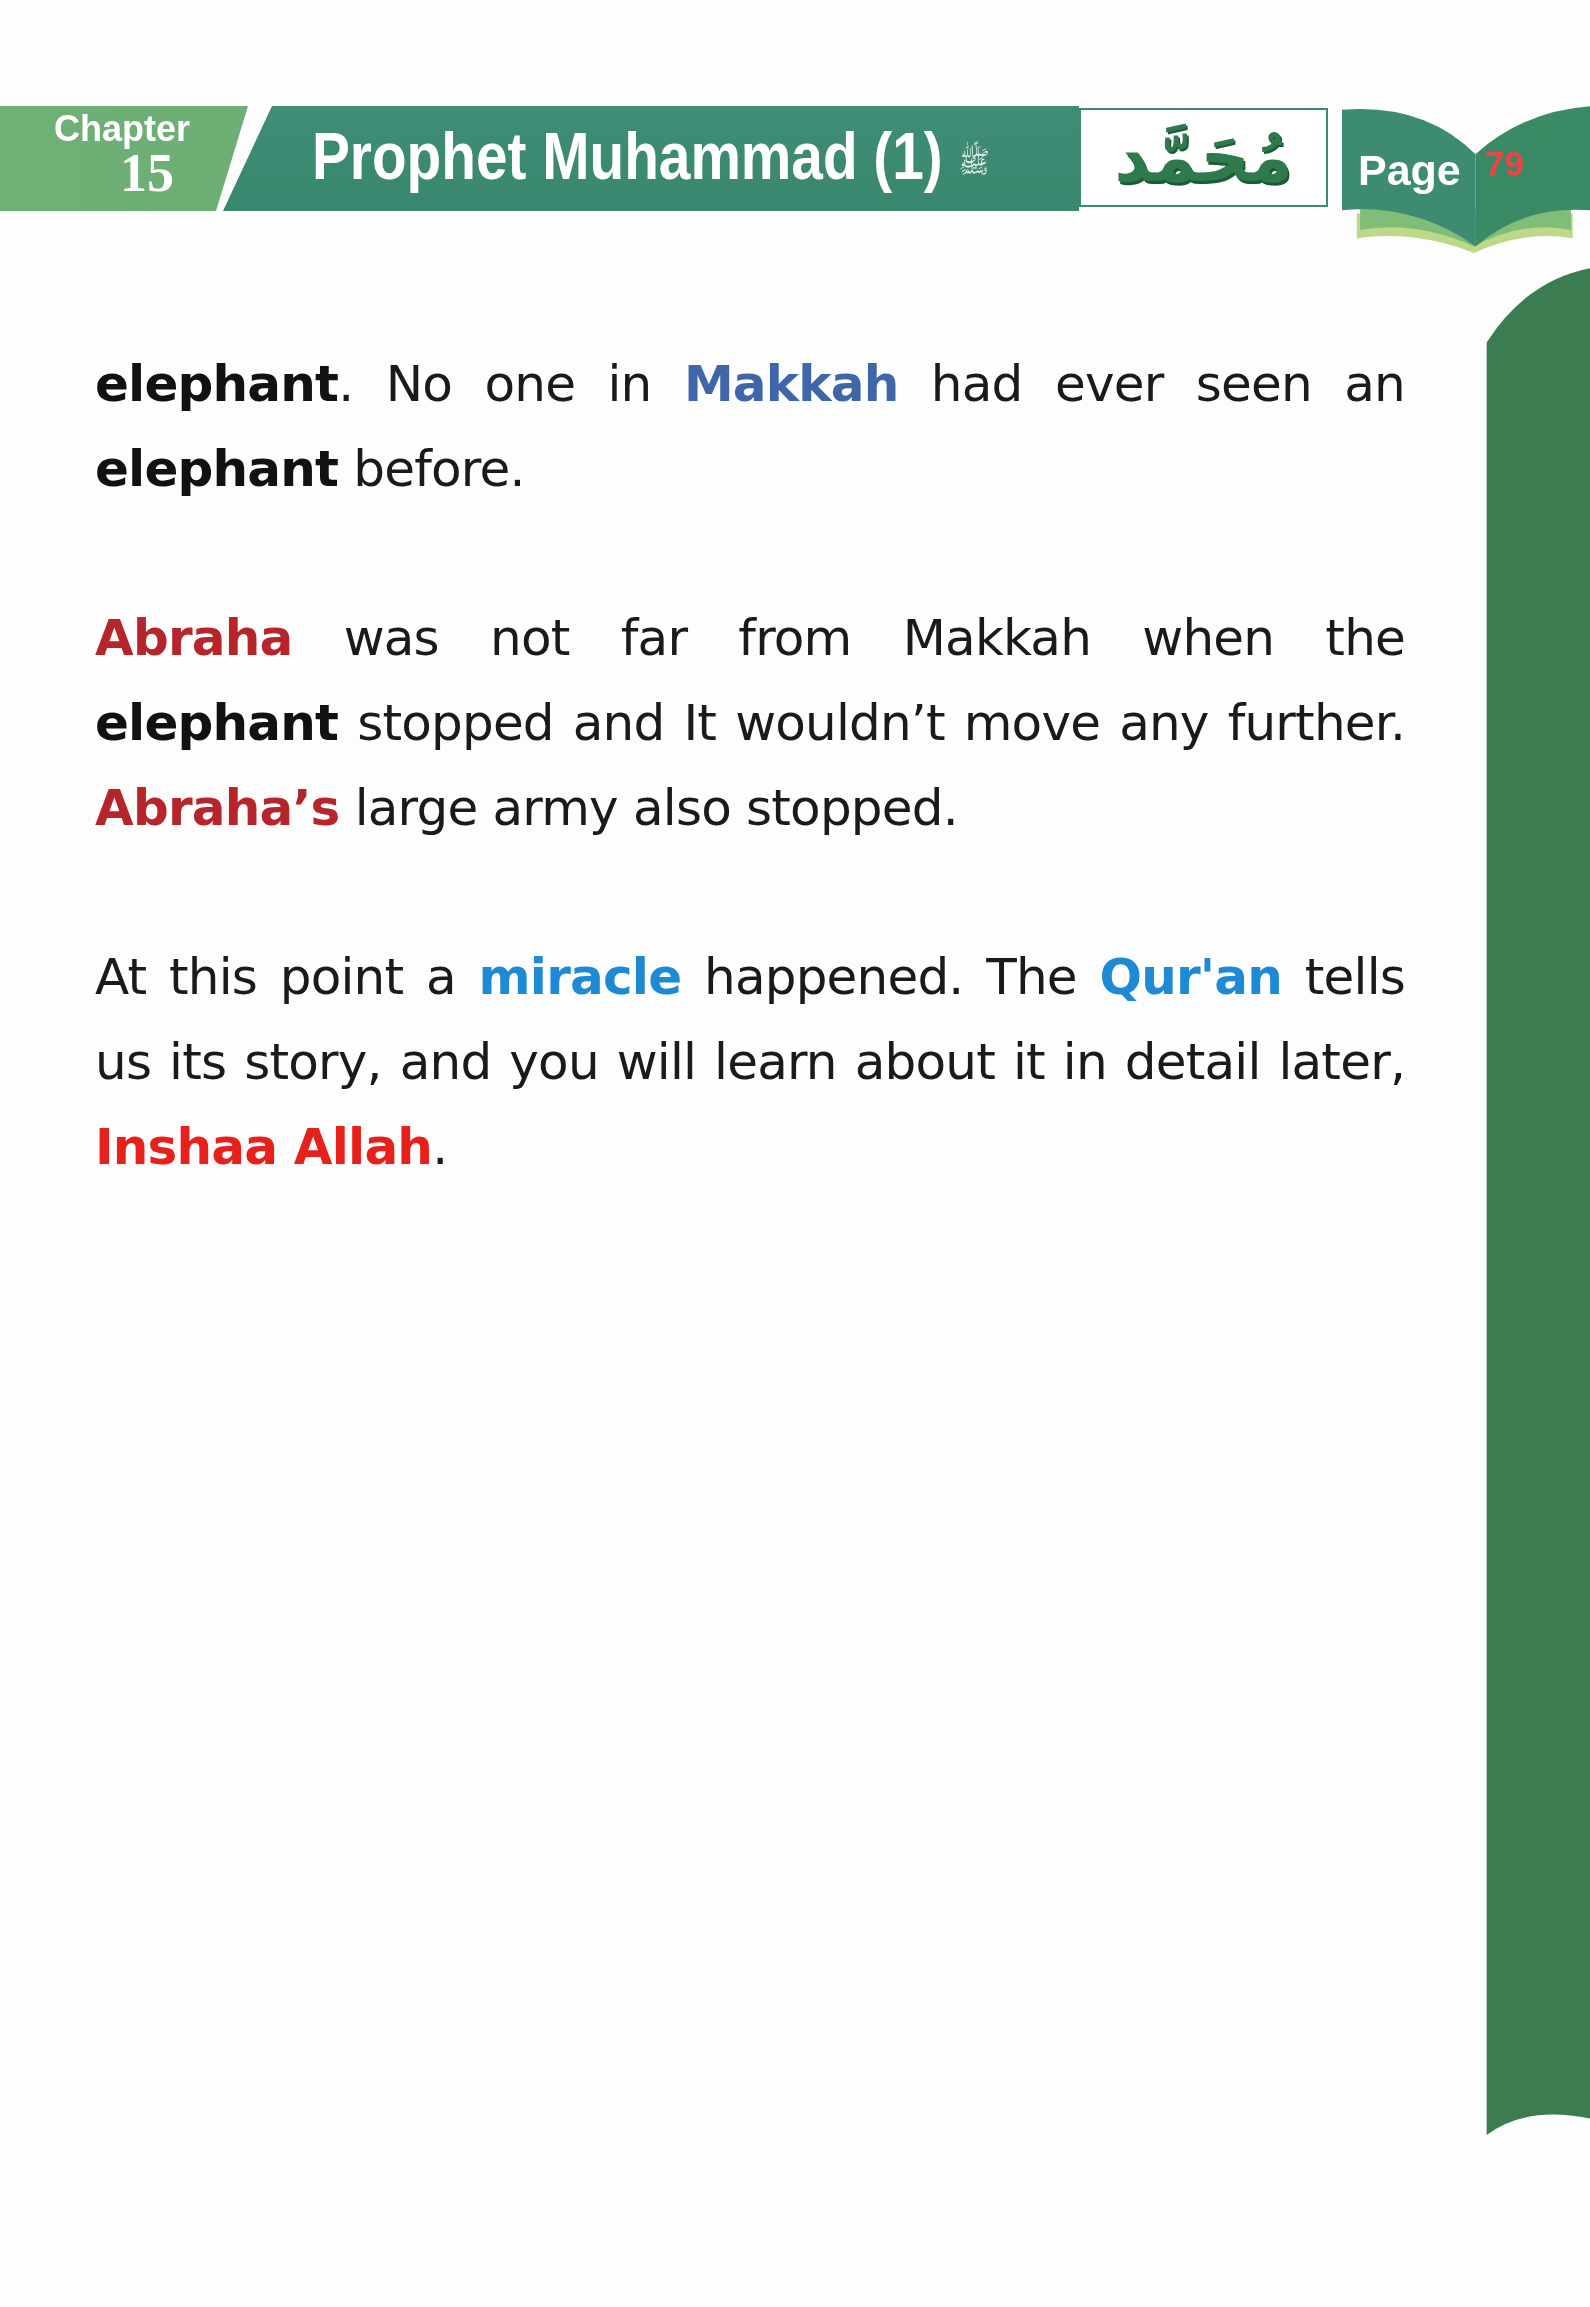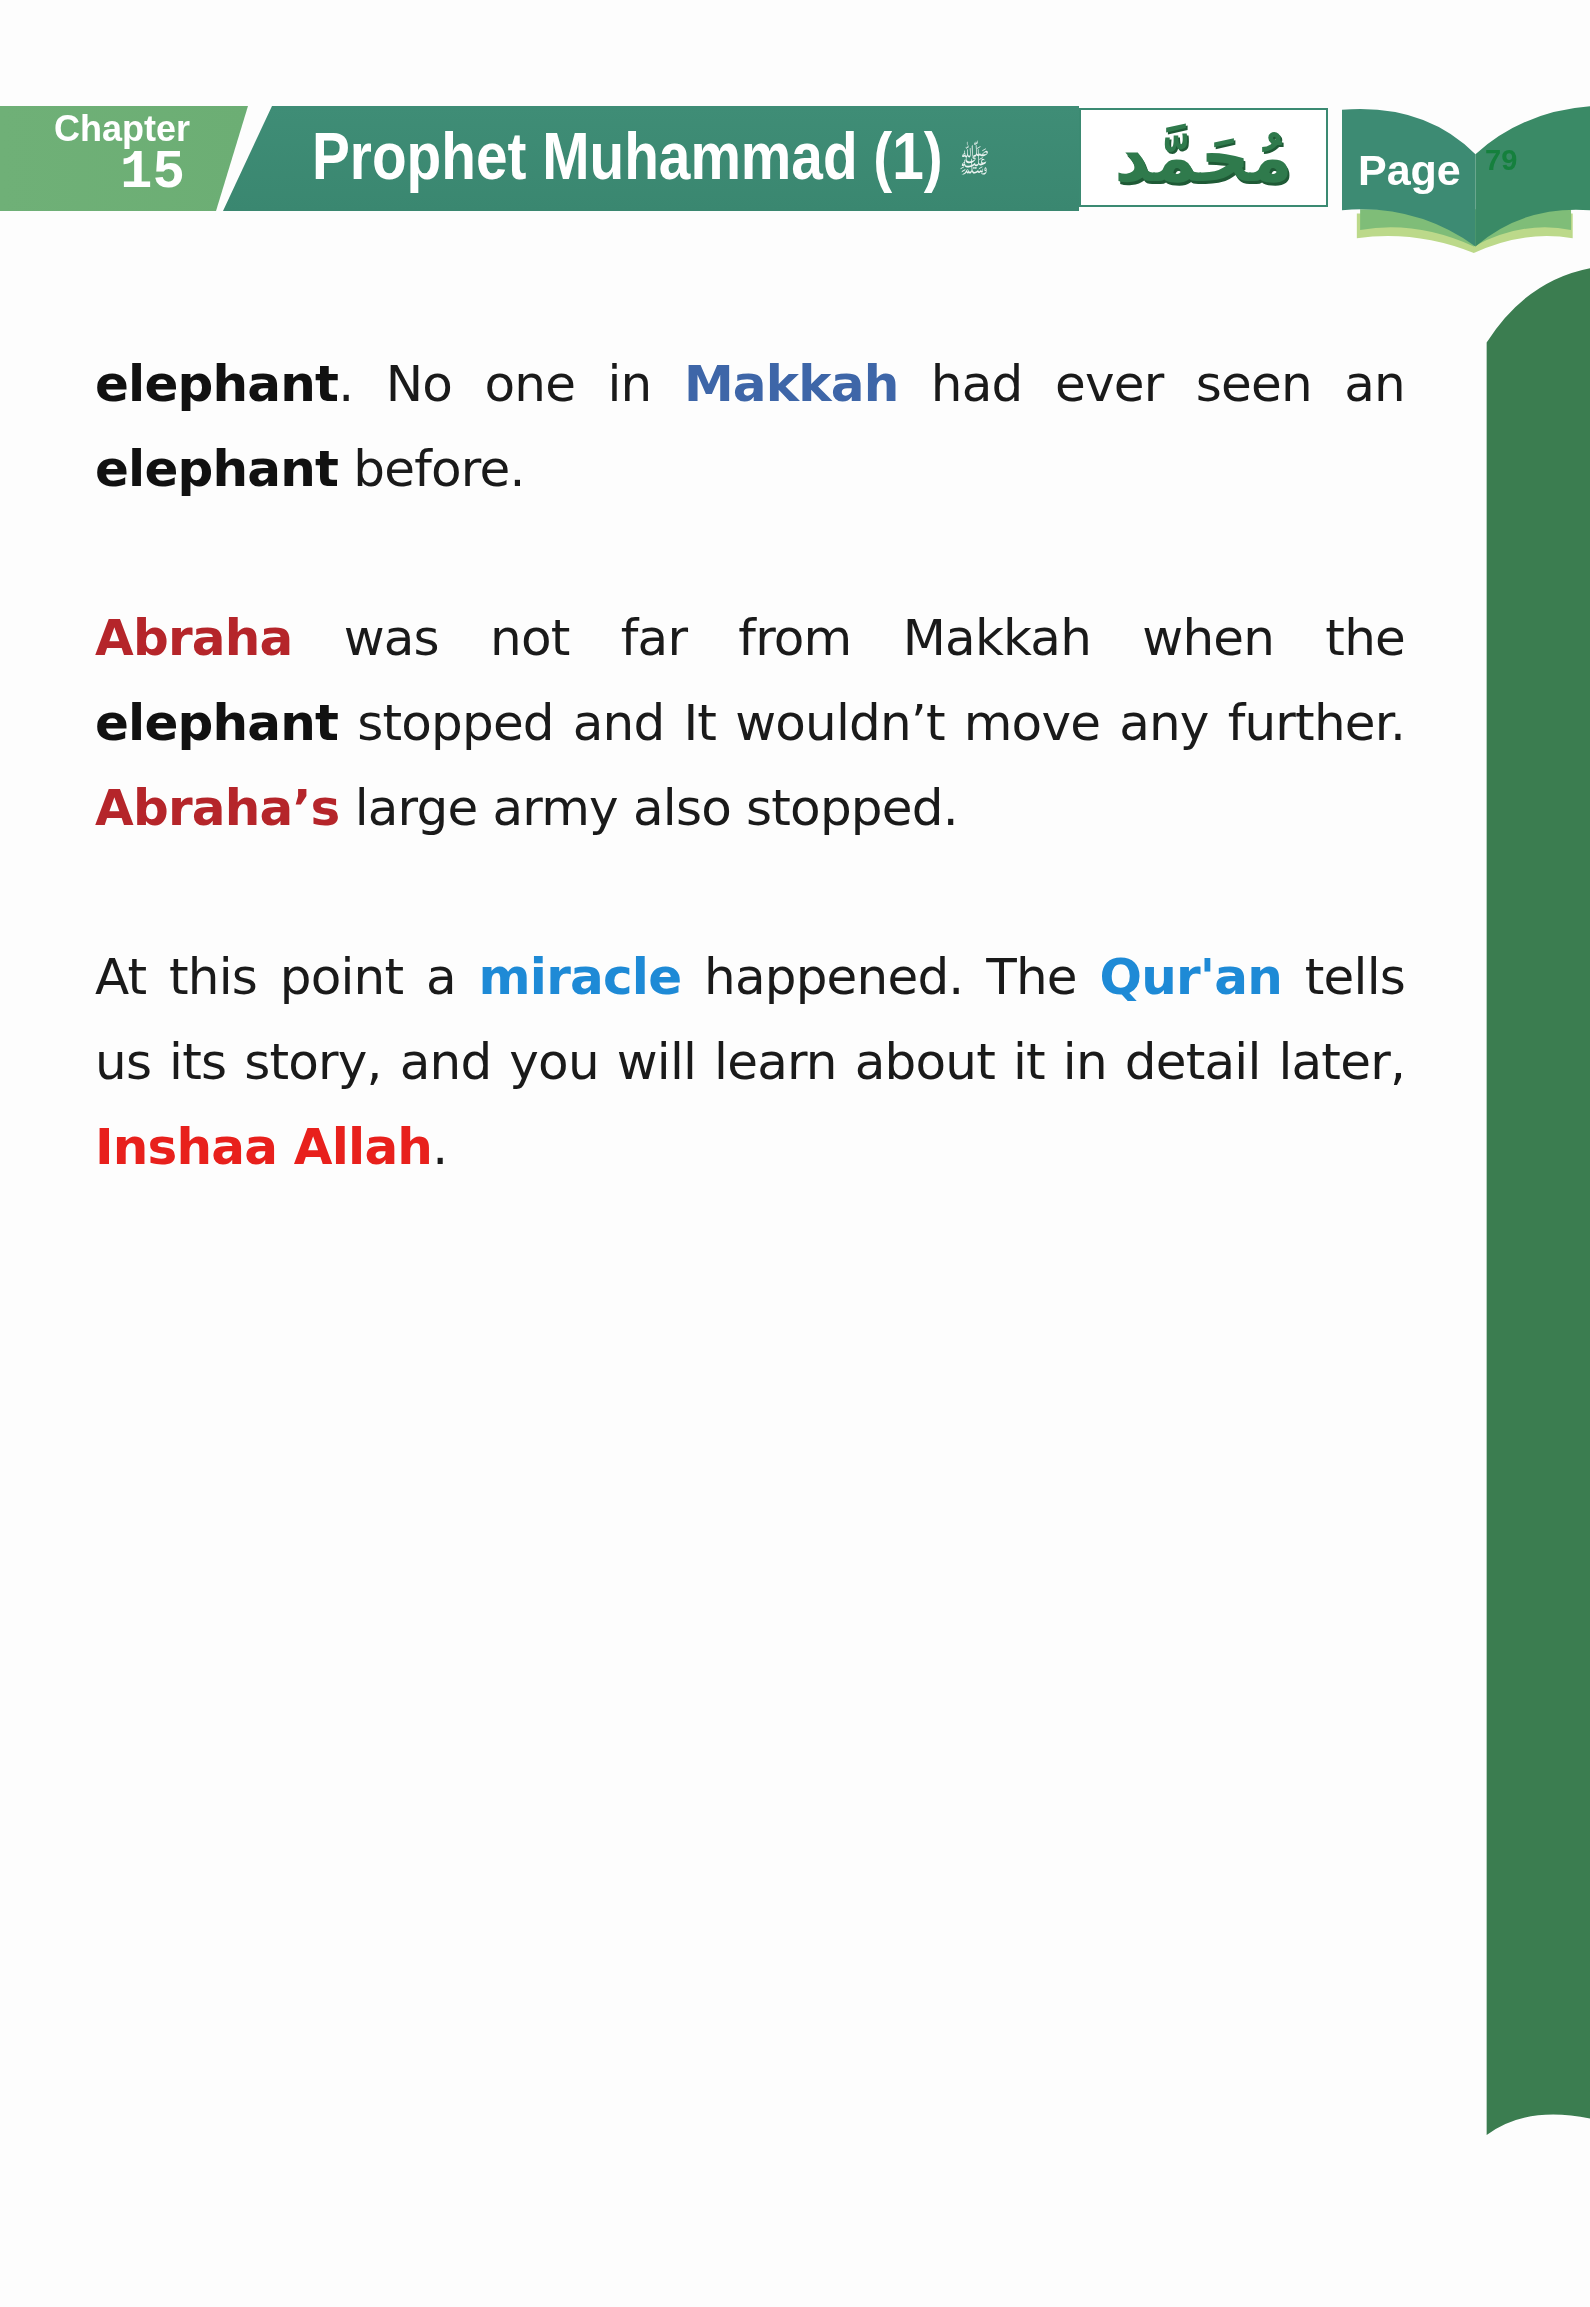--- a/index.html
+++ b/index.html
@@ -16,21 +16,21 @@
     background: linear-gradient(90deg, #6fb077 0%, #6cae74 100%);
     clip-path: polygon(0 0, 248px 0, 216px 105px, 0 105px);
   }
   .chapter-label {
     position: absolute; left: 54px; top: 1.7px; color: #fff;
     font-family: "Liberation Sans", sans-serif; font-weight: bold;
     font-size: 36px; letter-spacing: 0px;
   }
   .chapter-number {
     position: absolute; left: 120px; top: 38px; color: #fff;
-    font-family: Liberation Mono, monospace; font-weight: bold;
+    font-family: Liberation Serif, serif; font-weight: bold;
     font-size: 54px; line-height: 58px;
   }
   .title-band {
     position: absolute; left: 0; top: 0; width: 1079px; height: 105px;
     background: linear-gradient(180deg, #3f8d76 0%, #3a8770 100%);
     clip-path: polygon(272px 0, 1079px 0, 1079px 105px, 223px 105px);
   }
   .title-text {
     position: absolute; left: 312px; top: 13.2px; color: #fff;
     font-family: "Liberation Sans", sans-serif; font-weight: bold;
@@ -51,22 +51,22 @@
     color: #2f7a4c; direction: rtl; line-height: 1;
     text-shadow: 1.7px 2.5px 0 #1f5a36;
     text-align: right;
   }
   .book-icon { position: absolute; left: 1342px; top: 0; width: 248px; height: 149px; }
   .page-label {
     position: absolute; left: 1358px; top: 40px; color: #fff;
     font-family: "Liberation Sans", sans-serif; font-weight: bold; font-size: 43px;
   }
   .page-number {
-    position: absolute; left: 1485px; top: 38px; color: #15803d;
-    font-family: "Liberation Sans", sans-serif; font-weight: bold; font-size: 29px;
+    position: absolute; left: 1485px; top: 38px; color: #ef4444;
+    font-family: "Liberation Sans", sans-serif; font-weight: bold; font-size: 35px;
   }
   
   .side-bar { position: absolute; left: 1485px; top: 264px; width: 105px; height: 1881px; }
 
   
   .content {
     position: absolute; left: 83px; top: 342px; width: 1322px;
     font-family: "DejaVu Sans", sans-serif; font-size: 50px; line-height: 85px;
     color: #1a1a1a; text-align: justify; letter-spacing: -0.8px;
   }

